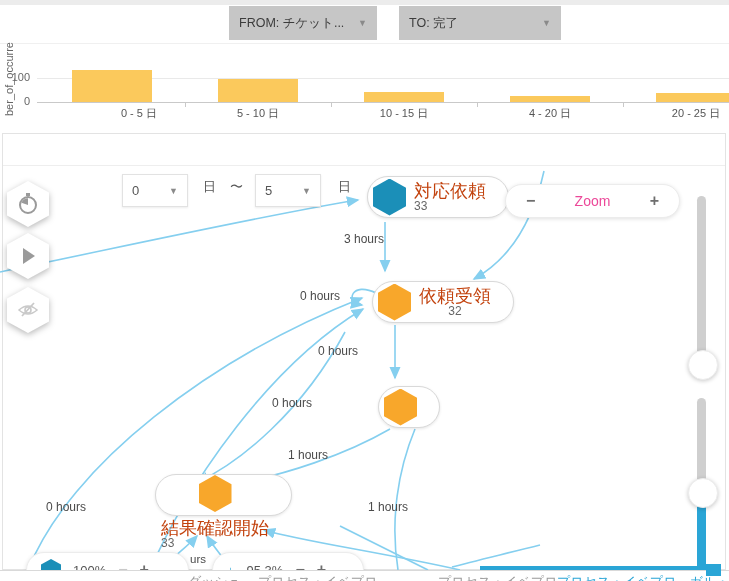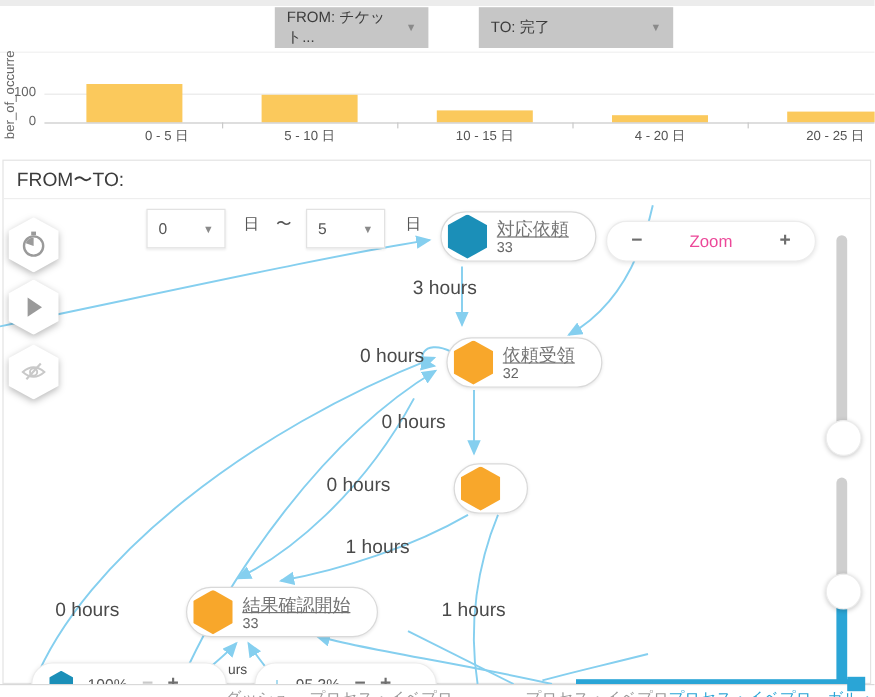--- a/index.html
+++ b/index.html
@@ -6,21 +6,21 @@
   .root{position:relative;width:729px;height:581px;overflow:hidden;background:#fff;
         font-family:"Liberation Sans","DejaVu Sans",sans-serif;color:#3a3a3a;}
   .abs{position:absolute;}
 
   
   .topstrip{left:0;top:0;width:729px;height:5px;background:#ececec;}
   .tp-title{left:14px;top:16px;font-size:16px;color:#3c3c3c;letter-spacing:1px;}
   .hairline{left:0;top:43px;width:729px;height:1px;background:#f0f0f0;}
   .dd{height:34px;background:#c6c6c6;display:flex;align-items:center;justify-content:space-between;
       padding:0 10px;box-sizing:border-box;cursor:pointer;}
-  .dd-from{left:229px;top:6px;width:128px;}
+  .dd-from{left:229px;top:6px;width:148px;}
   .dd-to{left:399px;top:6px;width:162px;}
   .dd-text{font-size:12.5px;color:#3c3c3c;}
   .caret{font-size:9px;color:#8a8a8a;}
 
   
   .chart{left:0;top:45px;width:729px;height:82px;}
   .ylabel{position:absolute;left:-26px;top:30px;width:70px;font-size:11px;color:#666;
           transform:rotate(-90deg);transform-origin:center;text-align:center;}
   .ytick{position:absolute;width:26px;text-align:right;font-size:11px;color:#666;}
   .ytick-100{left:4px;top:26px;}
@@ -31,29 +31,29 @@
   .xlabel{position:absolute;top:61px;font-size:11px;color:#555;text-align:center;width:90px;}
   .xtick{position:absolute;top:57px;width:1px;height:5px;background:#c9c9c9;}
 
   
   .flow-card{left:2px;top:133px;width:724px;height:437px;border:1px solid #e3e3e3;box-sizing:border-box;background:transparent;}
   .flow-header{left:14px;top:140px;font-size:16px;color:#3c3c3c;}
   .flow-sep{left:3px;top:165px;width:722px;height:1px;background:#eeeeee;}
 
   
   #edges{left:0;top:0;width:729px;height:581px;pointer-events:none;z-index:1;}
-  .edge-label{position:absolute;font-size:16px;color:#4a4a4a;z-index:1;white-space:nowrap;}
+  .edge-label{position:absolute;font-size:12px;color:#4a4a4a;z-index:1;white-space:nowrap;}
 
   
   .node{position:absolute;height:42px;background:#fff;border:1px solid #d9d9d9;border-radius:21px;
         display:flex;align-items:center;gap:8px;padding:0 22px 0 5px;box-sizing:border-box;
         box-shadow:0 1px 3px rgba(0,0,0,.10);z-index:2;cursor:pointer;}
   .hex{width:33px;height:37px;clip-path:polygon(50% 0%,100% 25%,100% 75%,50% 100%,0% 75%,0% 25%);flex:0 0 auto;}
   .node-text{display:flex;flex-direction:column;line-height:1;}
-  .node-label{font-size:15px;color:#737373;line-height:17px;white-space:nowrap;text-decoration:underline;}
+  .node-label{font-size:18px;color:#c2410c;line-height:17px;white-space:nowrap;}
   .node-count{font-size:12px;color:#666;line-height:12px;}
 
   
   .hexbtn{width:42px;height:46px;background:#fff;
           clip-path:polygon(50% 0%,100% 25%,100% 75%,50% 100%,0% 75%,0% 25%);
           display:flex;align-items:center;justify-content:center;z-index:3;cursor:pointer;}
   .hexbtn-wrap{filter:drop-shadow(0 2px 3px rgba(0,0,0,.28));z-index:3;}
 
   
   .mini-dd{width:66px;height:33px;background:#fff;border:1px solid #e2e2e2;box-shadow:0 1px 2px rgba(0,0,0,.08);
@@ -133,21 +133,20 @@
     <div id="xlabels">
         <div class="xlabel" style="left: 67px; text-align: right;">0 - 5 日</div>
         <div class="xlabel" style="left: 213px;">5 - 10 日</div>
         <div class="xlabel" style="left: 359px;">10 - 15 日</div>
         <div class="xlabel" style="left: 505px;">4 - 20 日</div>
         <div class="xlabel" style="left: 651px;">20 - 25 日</div>
       </div>
   </div>
 
   <div class="abs flow-card"></div>
-  <div class="abs flow-header">FROM〜TO:</div>
   <div class="abs flow-sep"></div>
 
   <svg id="edges" class="abs" viewBox="0 0 729 581">
     <defs>
       <marker id="arw" markerWidth="9" markerHeight="8" refX="7" refY="3.5" orient="auto">
         <path d="M0,0 L8,3.5 L0,7 Z" fill="#85CFEF"></path>
       </marker>
     </defs>
     <g stroke="#85CFEF" stroke-width="1.6" fill="none">
       <path d="M 0 272 C 140 243 280 212 358 200" marker-end="url(#arw)"></path>
@@ -222,31 +221,31 @@
   </div>
 
   <div id="nodes">
       <div class="node abs" style="left: 367px; top: 176px;">
         <span class="hex" style="background: rgb(27, 143, 184);"></span>
         <span class="node-text">
           <span class="node-label">対応依頼</span>
           <span class="node-count">33</span>
         </span>
       </div>
-      <div class="node abs" style="left: 372px; top: 281px;">
+      <div class="node abs" style="left: 372px; top: 281px; text-align: center;">
         <span class="hex" style="background: rgb(248, 167, 43);"></span>
         <span class="node-text">
           <span class="node-label">依頼受領</span>
           <span class="node-count">32</span>
         </span>
       </div>
       <div class="node abs" style="left: 378px; top: 386px;">
         <span class="hex" style="background: rgb(248, 167, 43);"></span>
       </div>
-      <div class="node abs" style="left: 155px; top: 489px;">
+      <div class="node abs" style="left: 155px; top: 474px; flex-direction: column;">
         <span class="hex" style="background: rgb(248, 167, 43);"></span>
         <span class="node-text">
           <span class="node-label">結果確認開始</span>
           <span class="node-count">33</span>
         </span>
       </div>
     </div>
 
   <div class="abs slider-track" style="left:697px;top:196px;height:176px;"></div>
   <div class="abs slider-handle" style="left:688px;top:350px;"></div>

